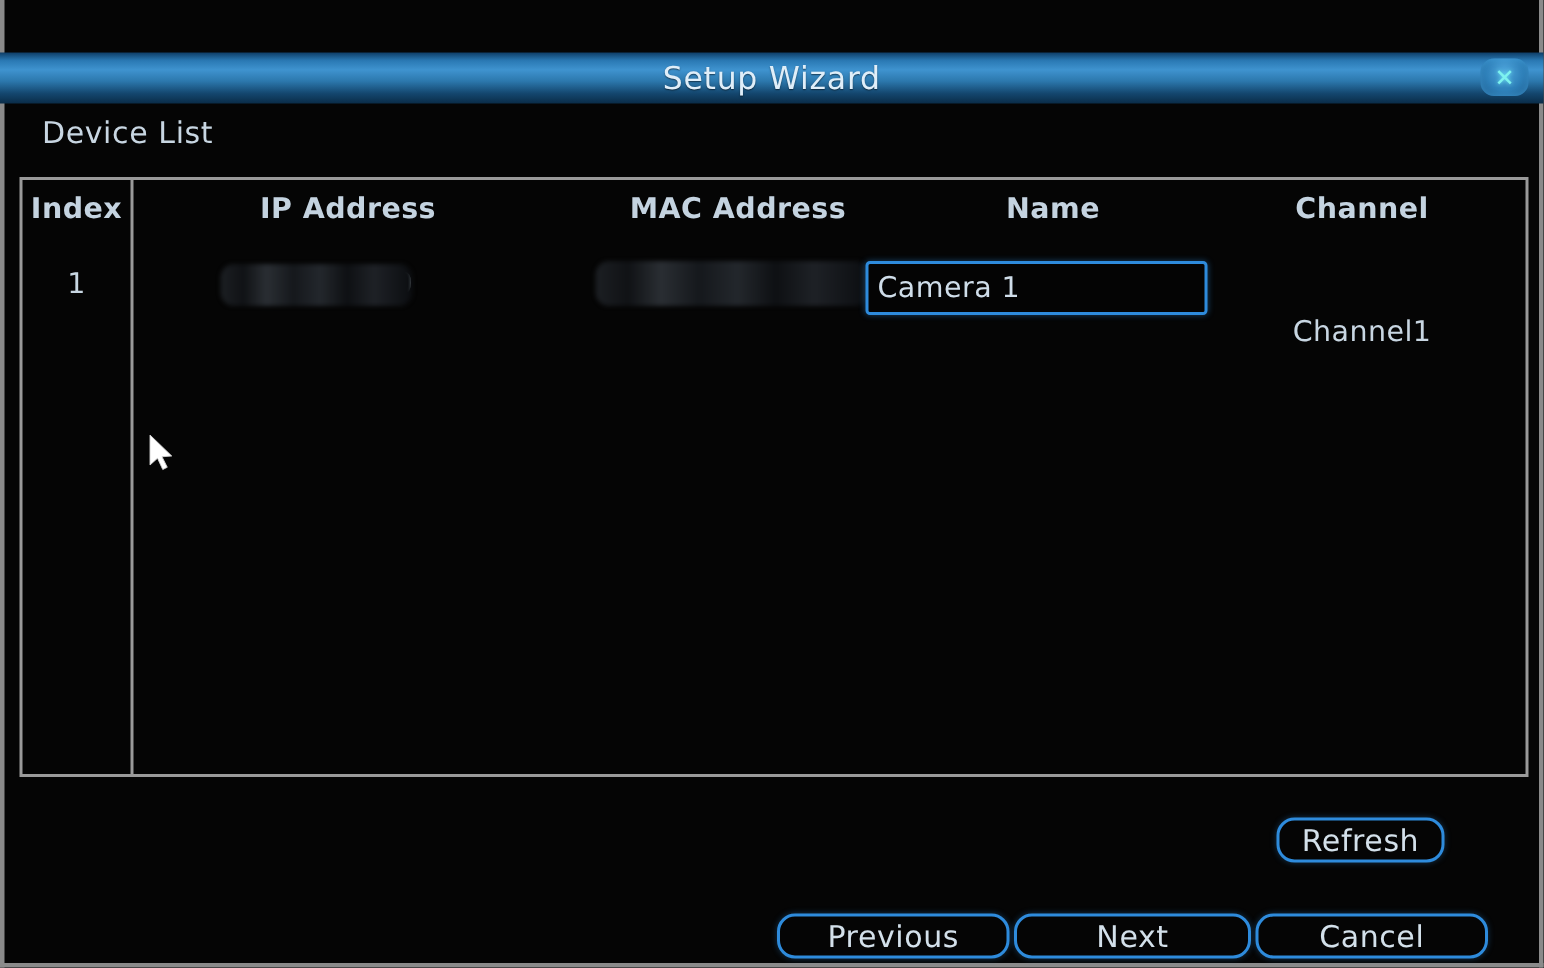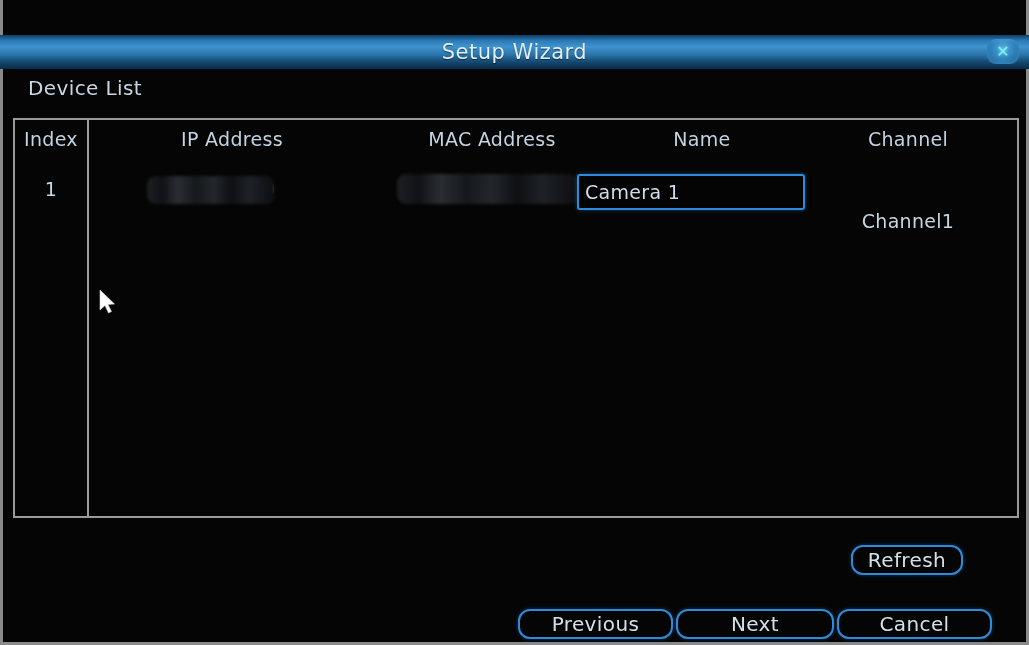--- a/index.html
+++ b/index.html
@@ -106,20 +106,21 @@
     background: #9a9a9a;
   }
 
   .col-header {
     position: absolute;
     top: 8px;
     font-size: 19px;
     color: #c4d3e0;
     text-align: center;
     letter-spacing: 0.3px;
+    font-weight: bold;
   }
   .cell {
     position: absolute;
     top: 58px;
     font-size: 19px;
     color: #c8d6e2;
     text-align: center;
     letter-spacing: 0.3px;
   }
 

